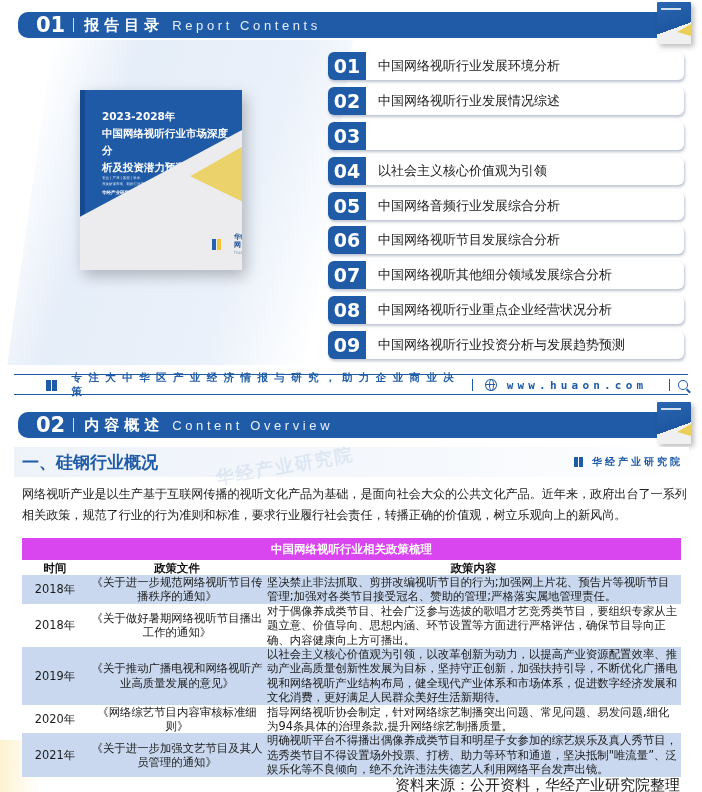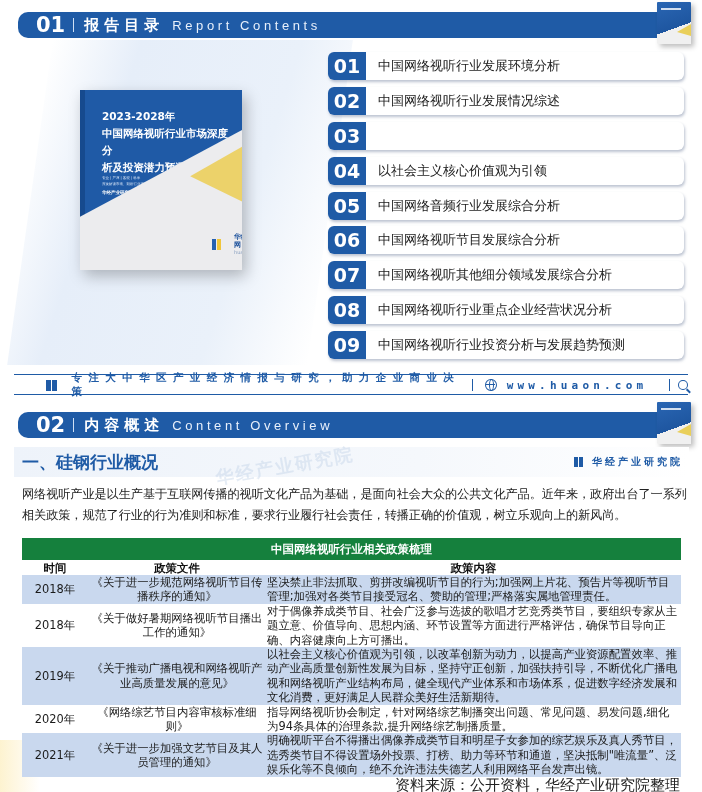--- a/index.html
+++ b/index.html
@@ -97,21 +97,21 @@
     .watermark { position: absolute; font-size: 18px; color: rgba(180,200,225,0.35); font-weight: 700; transform: rotate(-10deg); letter-spacing: 2px; }
     .hj-brand { position: absolute; left: 574px; top: 455px; display: flex; align-items: center; color: #1f5ba6; }
     .hj-brand .bmark { display: flex; width: 10px; height: 10px; margin-right: 8px; }
     .hj-brand .bmark i { display: block; width: 4px; height: 10px; background: #1f5ba6; }
     .hj-brand .bmark i + i { margin-left: 1px; }
     .hj-brand .txt { font-size: 10px; font-weight: 700; letter-spacing: 3px; }
 
     .para { position: absolute; left: 22px; top: 484px; width: 668px; font-size: 12.2px; line-height: 21px; color: #222; letter-spacing: -0.1px; }
 
     .policy { position: absolute; left: 22px; top: 538px; width: 659px; border-collapse: collapse; font-size: 11.4px; }
-    .policy .cap td { background: #15803d; color: #fff; font-weight: 700; text-align: center; height: 22px; font-size: 11.5px; }
+    .policy .cap td { background: #d946ef; color: #fff; font-weight: 700; text-align: center; height: 22px; font-size: 11.5px; }
     .policy .hdr td { font-weight: 700; text-align: center; height: 15px; background: #fff; color: #111; line-height: 14px; }
     .policy td { vertical-align: middle; padding: 0 1px; color: #1a1a1a; line-height: 14.4px; }
     .policy td.year { width: 66px; text-align: center; }
     .policy td.doc { width: 178px; text-align: center; }
     .policy td.content { text-align: left; }
     .policy tr.alt td { background: #c9d8ee; }
     .policy tr.wht td { background: #ffffff; }
     .source { position: absolute; right: 22px; top: 776px; font-size: 15px; color: #222; }
 
     .yellow-deco { position: absolute; left: 0; top: 740px; width: 40px; height: 52px; background: linear-gradient(90deg, rgba(250,220,120,0.35), rgba(255,255,255,0)); }

